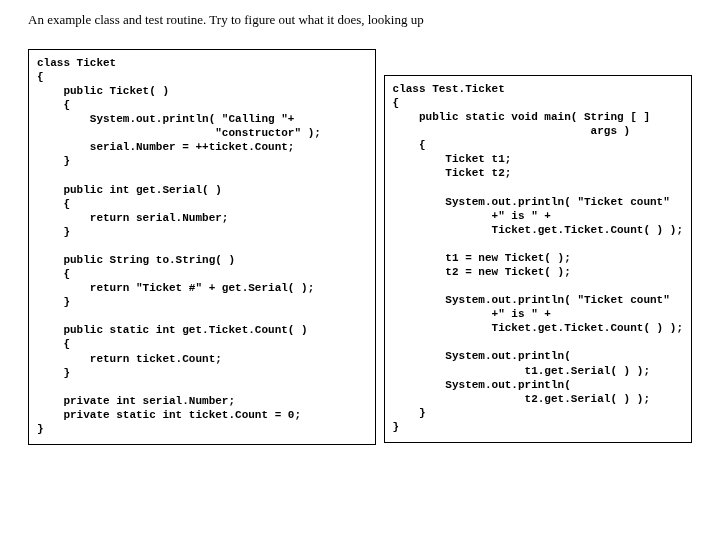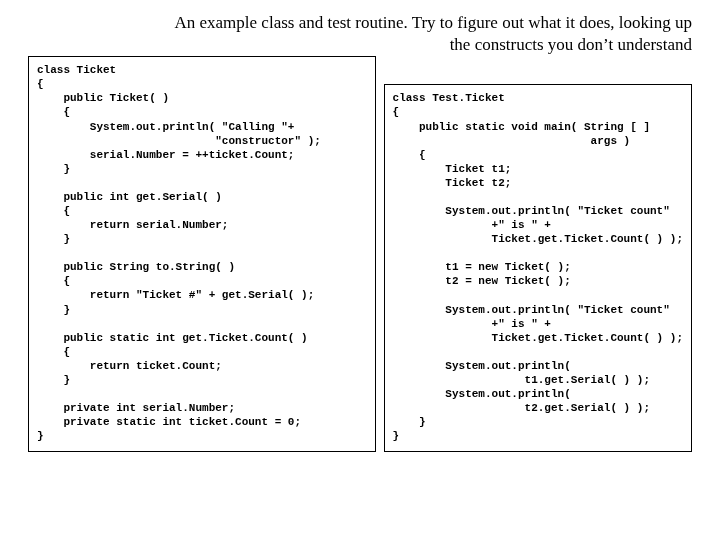--- a/index.html
+++ b/index.html
@@ -5,49 +5,48 @@
   * { margin: 0; padding: 0; box-sizing: border-box; }
   body {
     width: 720px;
     height: 540px;
     background: #fff;
     font-family: "Times New Roman", Times, serif;
     padding: 12px 28px;
     overflow: hidden;
   }
   .heading {
-    text-align: right;
-    font-size: 17px;
+    text-align: left;
+    font-size: 13px;
     line-height: 1.3;
-    margin-bottom: 0;
+    margin-bottom: 20px;
   }
   .panels {
     display: flex;
     gap: 8px;
-    align-items: flex-end;
+    align-items: center;
   }
   .codebox {
     border: 1px solid #000;
     padding: 6px 8px 8px 8px;
     font-family: "Courier New", Courier, monospace;
     font-size: 11px;
     line-height: 1.28;
     white-space: pre;
     font-weight: bold;
     background: #fff;
   }
   .left  { width: 350px; }
   .right { width: 310px; margin-top: 24px; }
 </style>
 </head>
 <body>
 
 <div class="heading">
   <span>An example class and test routine. Try to figure out what it does, looking up</span><br>
-  <span>the constructs you don’t understand</span>
 </div>
 
 <div class="panels">
   <div class="codebox left">class Ticket
 {
     public Ticket( )
     {
         System.out.println( "Calling "+
                            "constructor" );
         serial.Number = ++ticket.Count;

